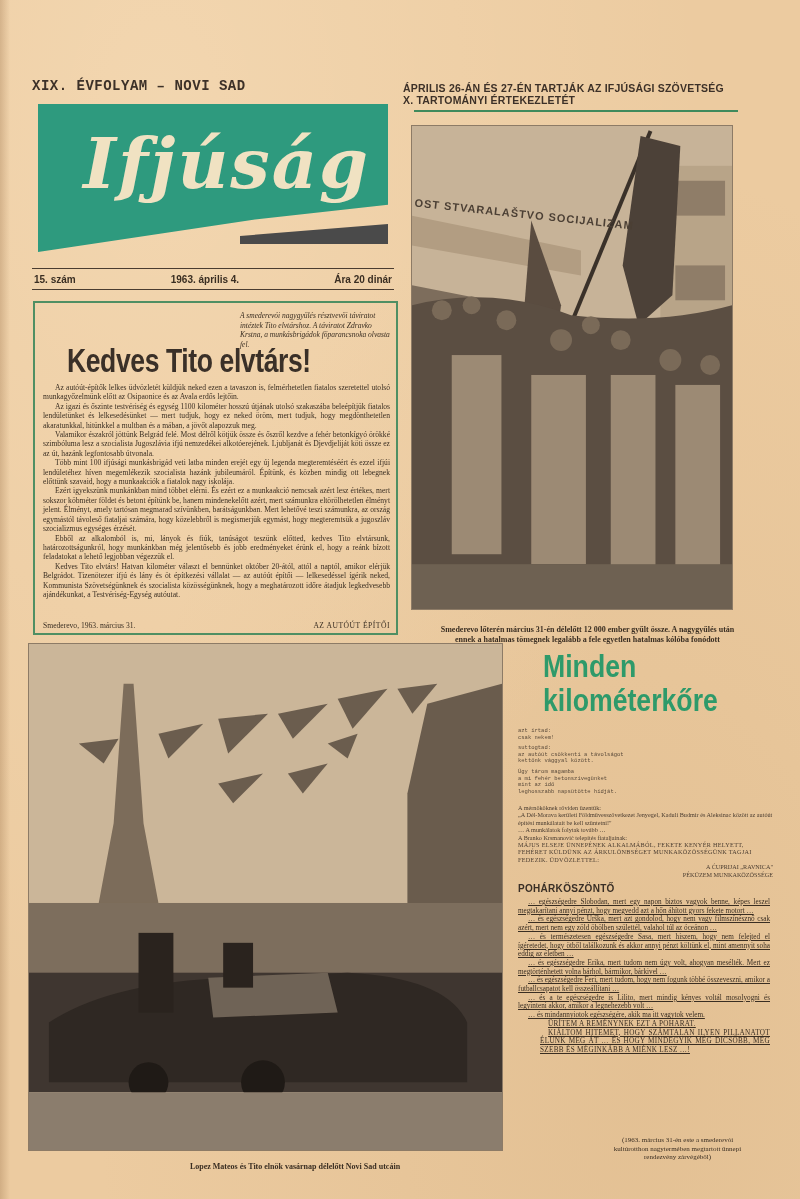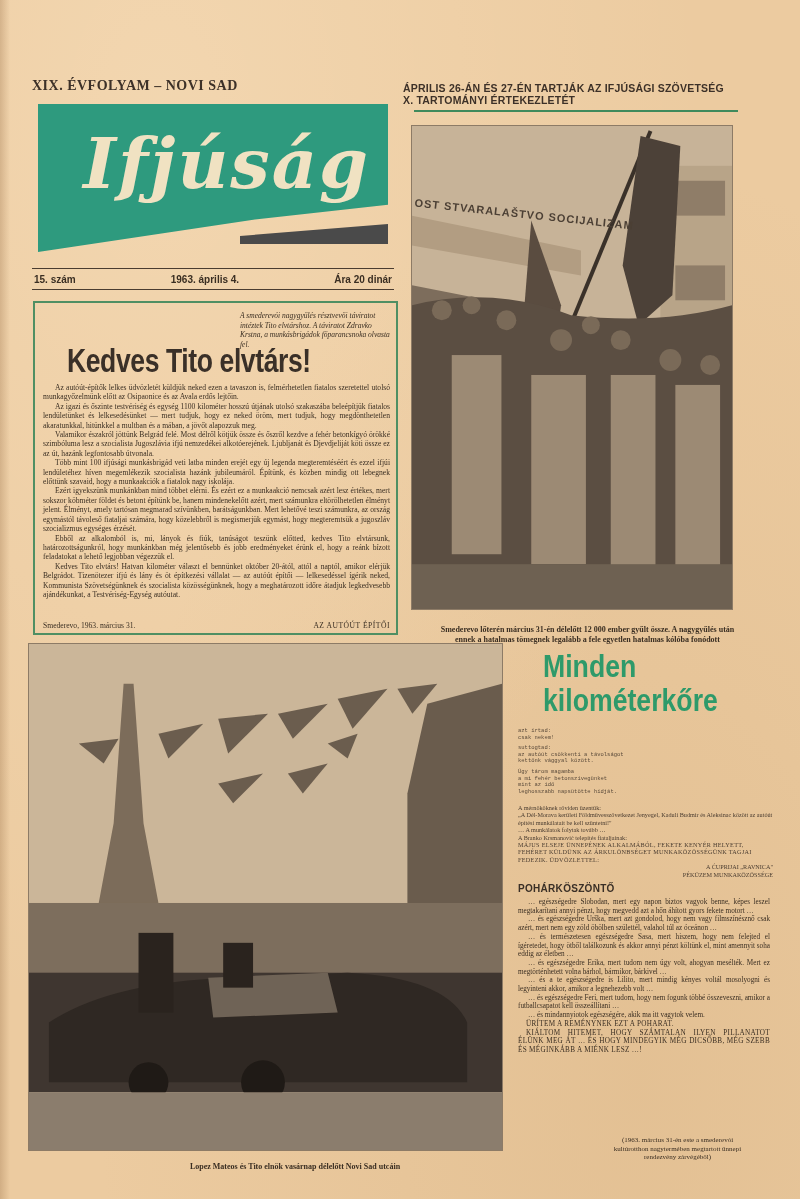--- a/index.html
+++ b/index.html
@@ -15,21 +15,21 @@
       background:
         radial-gradient(ellipse at 20% 10%, rgba(255,235,205,0.35), transparent 60%),
         radial-gradient(ellipse at 80% 90%, rgba(200,160,110,0.25), transparent 60%),
         #eccba0;
     }
     .fold-left { position:absolute; left:0; top:0; width:10px; height:1199px; background: linear-gradient(90deg, rgba(160,120,80,0.35), transparent); }
 
     
     .volume {
       position:absolute; left:32px; top:78px;
-      font-family: Liberation Serif, serif; font-weight:700;
+      font-family: Liberation Mono, monospace; font-weight:700;
       font-size:14px; letter-spacing:0.5px; color:#3d3128;
     }
     .logo {
       position:absolute; left:38px; top:104px; width:350px; height:148px;
       background:#2e9a7e;
       clip-path: polygon(0 0, 100% 0, 100% 68%, 62% 78%, 0 100%);
     }
     .logo-shadow {
       position:absolute; left:240px; top:224px; width:148px; height:20px;
       background:#4a4a4a; clip-path: polygon(0 60%, 100% 0, 100% 100%, 0 100%);
@@ -123,24 +123,24 @@
     }
     .telegrams .caps { text-transform:uppercase; letter-spacing:0.3px; }
     .telegrams .signer { text-align:right; text-transform:uppercase; }
     .toast-title {
       position:absolute; left:518px; top:883px;
       font-family:"Liberation Sans", sans-serif; font-weight:700; font-size:10px;
       color:#3a2f26; letter-spacing:0.3px;
     }
     .toast-body {
       position:absolute; left:518px; top:898px; width:252px;
-      font-size:7.2px; line-height:8.7px; text-align:justify;
+      font-size:7.2px; line-height:8.7px; text-align:justify;text-decoration:underline;
     }
     .toast-body p { text-indent:10px; }
-    .toast-body .caps { text-transform:uppercase; letter-spacing:0.3px; text-indent:8px; }
+    .toast-body .caps { text-transform:uppercase; letter-spacing:0.3px; text-indent:8px;margin-left:22px; }
     .toast-note {
       position:absolute; left:605px; top:1136px; width:145px;
       font-size:7px; line-height:8.5px; text-align:center;
     }
   </style>
 </head>
 <body>
 
 <div class="page">
   <div class="fold-left"></div>
@@ -275,20 +275,20 @@
     <div class="signer">A ĆUPRIJAI „RAVNICA"</div>
     <div class="signer">PÉKÜZEM MUNKAKÖZÖSSÉGE</div>
   </div>
 
   <div class="toast-title">POHÁRKÖSZÖNTŐ</div>
   <div class="toast-body">
     <p>… egészségedre Slobodan, mert egy napon biztos vagyok benne, képes leszel megtakarítani annyi pénzt, hogy megvedd azt a hőn áhított gyors fekete motort …</p>
     <p>… és egészségedre Urška, mert azt gondolod, hogy nem vagy filmszínésznő csak azért, mert nem egy zöld öbölben születtél, valahol túl az óceánon …</p>
     <p>… és természetesen egészségedre Sasa, mert hiszem, hogy nem felejted el ígéretedet, hogy ötből találkozunk és akkor annyi pénzt költünk el, mint amennyit soha eddig az életben …</p>
     <p>… és egészségedre Erika, mert tudom nem úgy volt, ahogyan mesélték. Mert ez megtörténhetett volna bárhol, bármikor, bárkivel …</p>
+    <p>… és egészségedre Feri, mert tudom, hogy nem fogunk többé összeveszni, amikor a futballcsapatot kell összeállítani …</p>
     <p>… és a te egészségedre is Lilito, mert mindig kényes voltál mosolyogni és legyinteni akkor, amikor a legnehezebb volt …</p>
-    <p>… és egészségedre Feri, mert tudom, hogy nem fogunk többé összeveszni, amikor a futballcsapatot kell összeállítani …</p>
     <p>… és mindannyiotok egészségére, akik ma itt vagytok velem.</p>
     <p class="caps">ÜRÍTEM A REMÉNYNEK EZT A POHARAT.</p>
     <p class="caps">KIÁLTOM HITEMET, HOGY SZÁMTALAN ILYEN PILLANATOT ÉLÜNK MEG ÁT … ÉS HOGY MINDEGYIK MÉG DICSŐBB, MÉG SZEBB ÉS MÉGINKÁBB A MIÉNK LESZ …!</p>
   </div>
   <div class="toast-note">(1963. március 31-én este a smederevói kultúrotthon nagytermében megtartott ünnepi rendezvény zárvégéből)</div>
 </div>
 
 </body></html>

